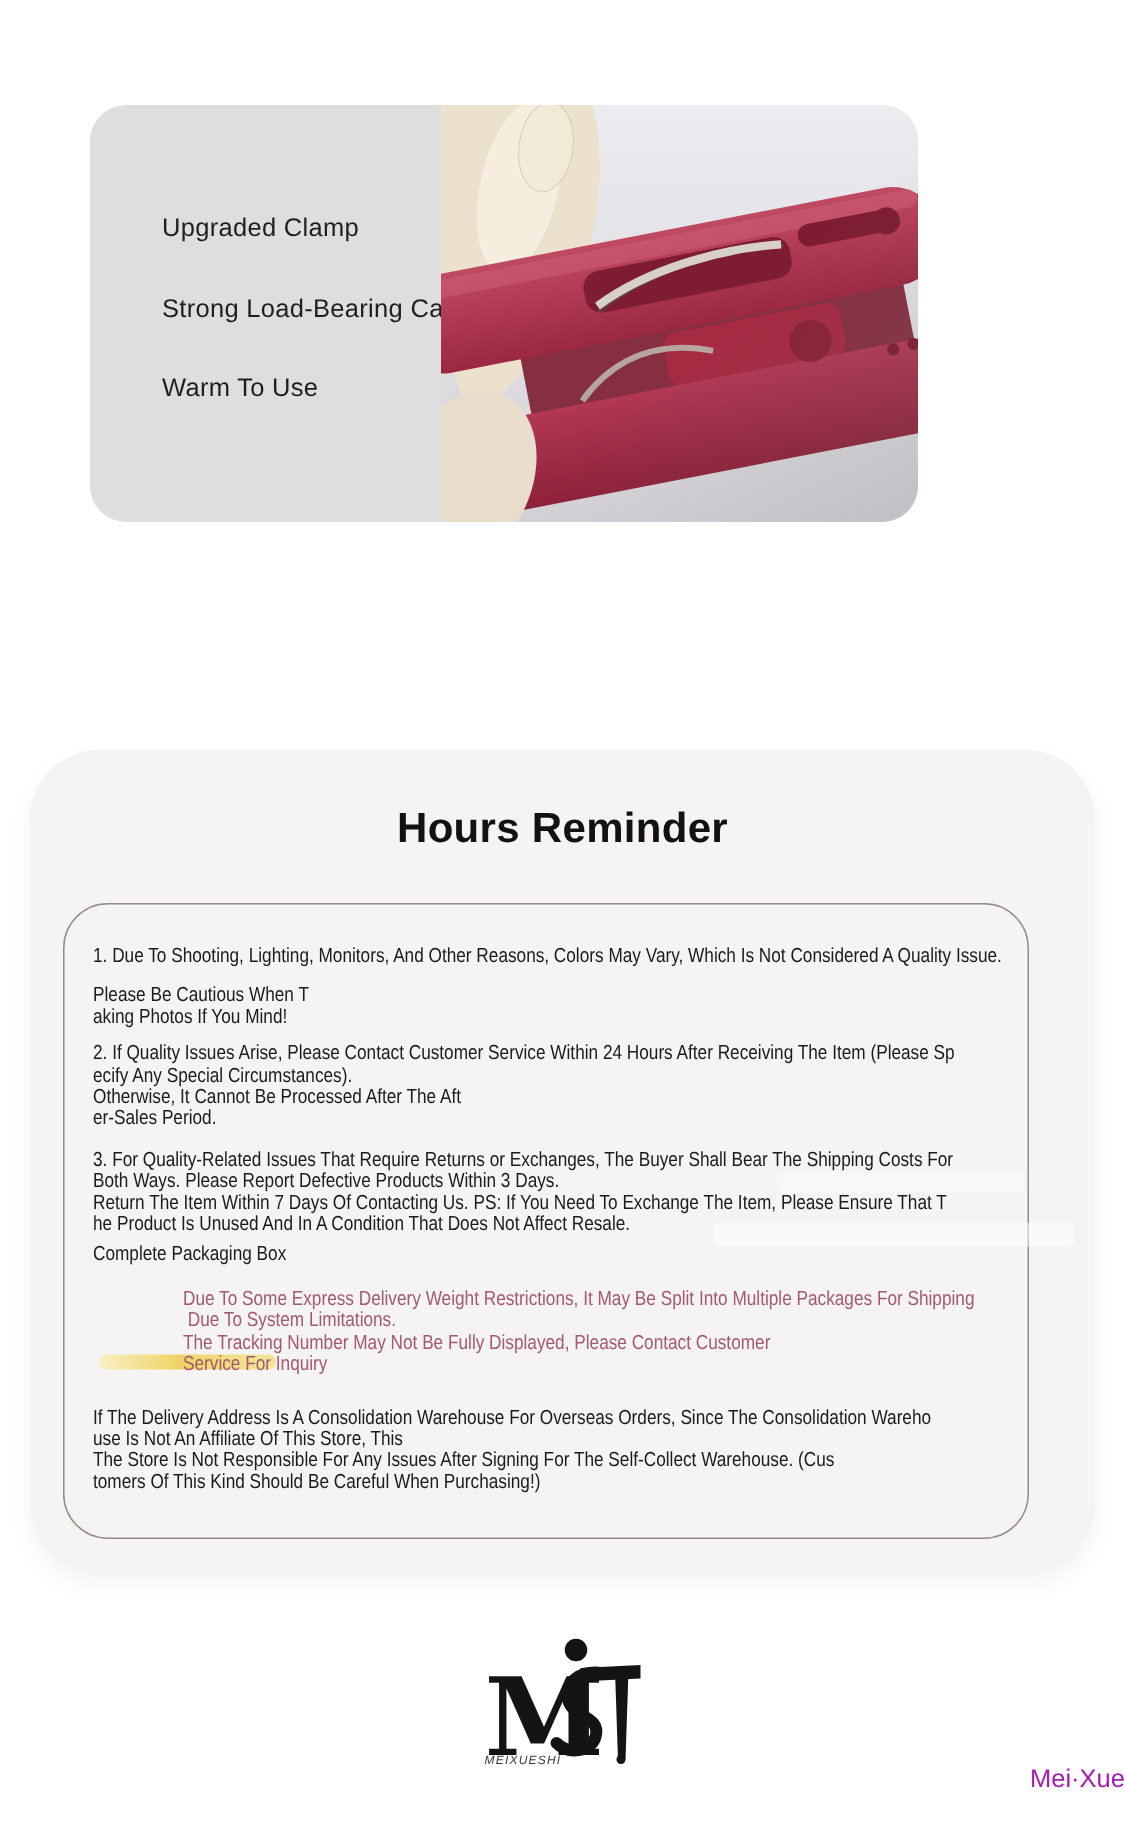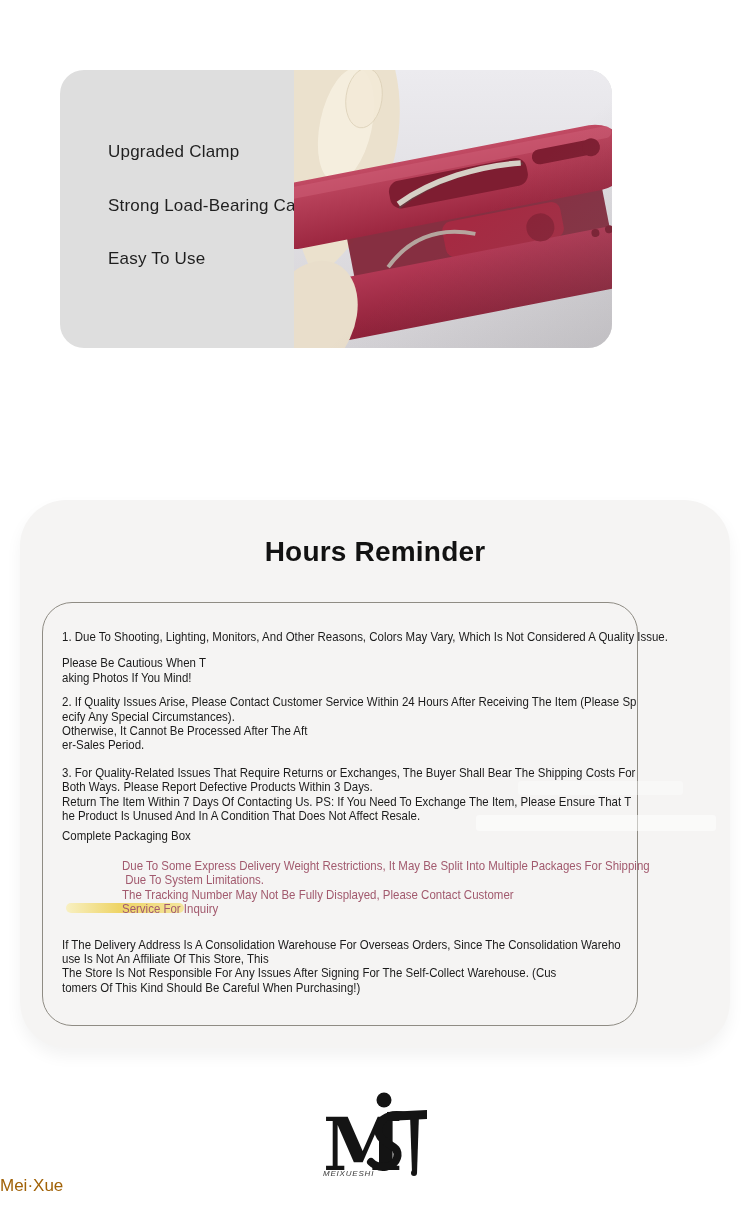--- a/index.html
+++ b/index.html
@@ -14,48 +14,48 @@
                   letter-spacing:.2px; white-space:pre; }
   .fl1 { top:72px; } .fl2 { top:126px; } .fl3 { top:179px; }
   .photo-wrap { position:absolute; right:0; top:0; width:318px; height:278px; }
 
   
   .reminder-card { position:absolute; left:20px; top:500px; width:710px; height:548px;
                    background:#f5f4f3; border-radius:46px;
                    box-shadow:0 8px 16px rgba(0,0,0,.05); }
   .reminder-title { position:absolute; top:36px; left:0; width:100%; text-align:center;
                     font-size:28px; font-weight:bold; color:#121212; letter-spacing:.2px; }
-  .inner-box { position:absolute; left:22px; top:102px; width:596px; height:424px;
+  .inner-box { position:absolute; left:22px; top:102px; width:644px; height:424px;
                border:1px solid #8f8c84; border-radius:30px; padding:27px 0 0 19px; }
   .para { white-space:pre; font-size:13.5px; line-height:14.4px; color:#1b1b1b;
           transform:scaleX(.85); transform-origin:0 0; }
   .p2 { margin-top:12px; } .p3 { margin-top:10px; } .p4 { margin-top:13px; }
   .p5 { margin-top:6px; }
   .p6 { margin-top:15px; margin-left:60px; color:#a25a6e; }
   .p7 { margin-top:21px; }
   .highlight-bar { position:absolute; left:23px; top:300px; width:118px; height:10px;
                    border-radius:5px; z-index:0;
                    background:linear-gradient(90deg,#f8f0c2,#eed466 45%,#f4e59c); }
   .wash { position:absolute; background:#fff; border-radius:3px; pointer-events:none; }
   .wash1 { left:433px; top:212px; width:240px; height:16px; opacity:.5; }
   .wash2 { left:475px; top:178px; width:165px; height:14px; opacity:.35; }
   .inner-box > .para { position:relative; z-index:1; }
 
   
   .brand-logo { position:absolute; left:317px; top:1086px; width:116px; height:92px; }
-  .brand-name { position:absolute; left:0; top:1176px; width:100%; text-align:left;
-                font-size:17px; color:#a16207; }
+  .brand-name { position:absolute; left:0; top:1176px; width:100%; text-align:right;
+                font-size:17px; color:#a21caf; }
 </style>
 </head>
 <body>
 
 <section class="feature-card">
   <div class="feature-line fl1">Upgraded Clamp</div>
   <div class="feature-line fl2">Strong Load-Bearing Capacity</div>
-  <div class="feature-line fl3">Easy To Use</div>
+  <div class="feature-line fl3">Warm To Use</div>
 
   <div class="photo-wrap">
     <svg width="318" height="278" viewBox="0 0 318 278">
       <defs>
         <linearGradient id="bgGrad" x1="0" y1="0" x2="0" y2="1">
           <stop offset="0" stop-color="#ecebef"></stop>
             <stop offset="1" stop-color="#d5d3d7"></stop>
         </linearGradient>
         <linearGradient id="armGrad" x1="0" y1="0" x2="0" y2="1">
           <stop offset="0" stop-color="#c14a63"></stop>

